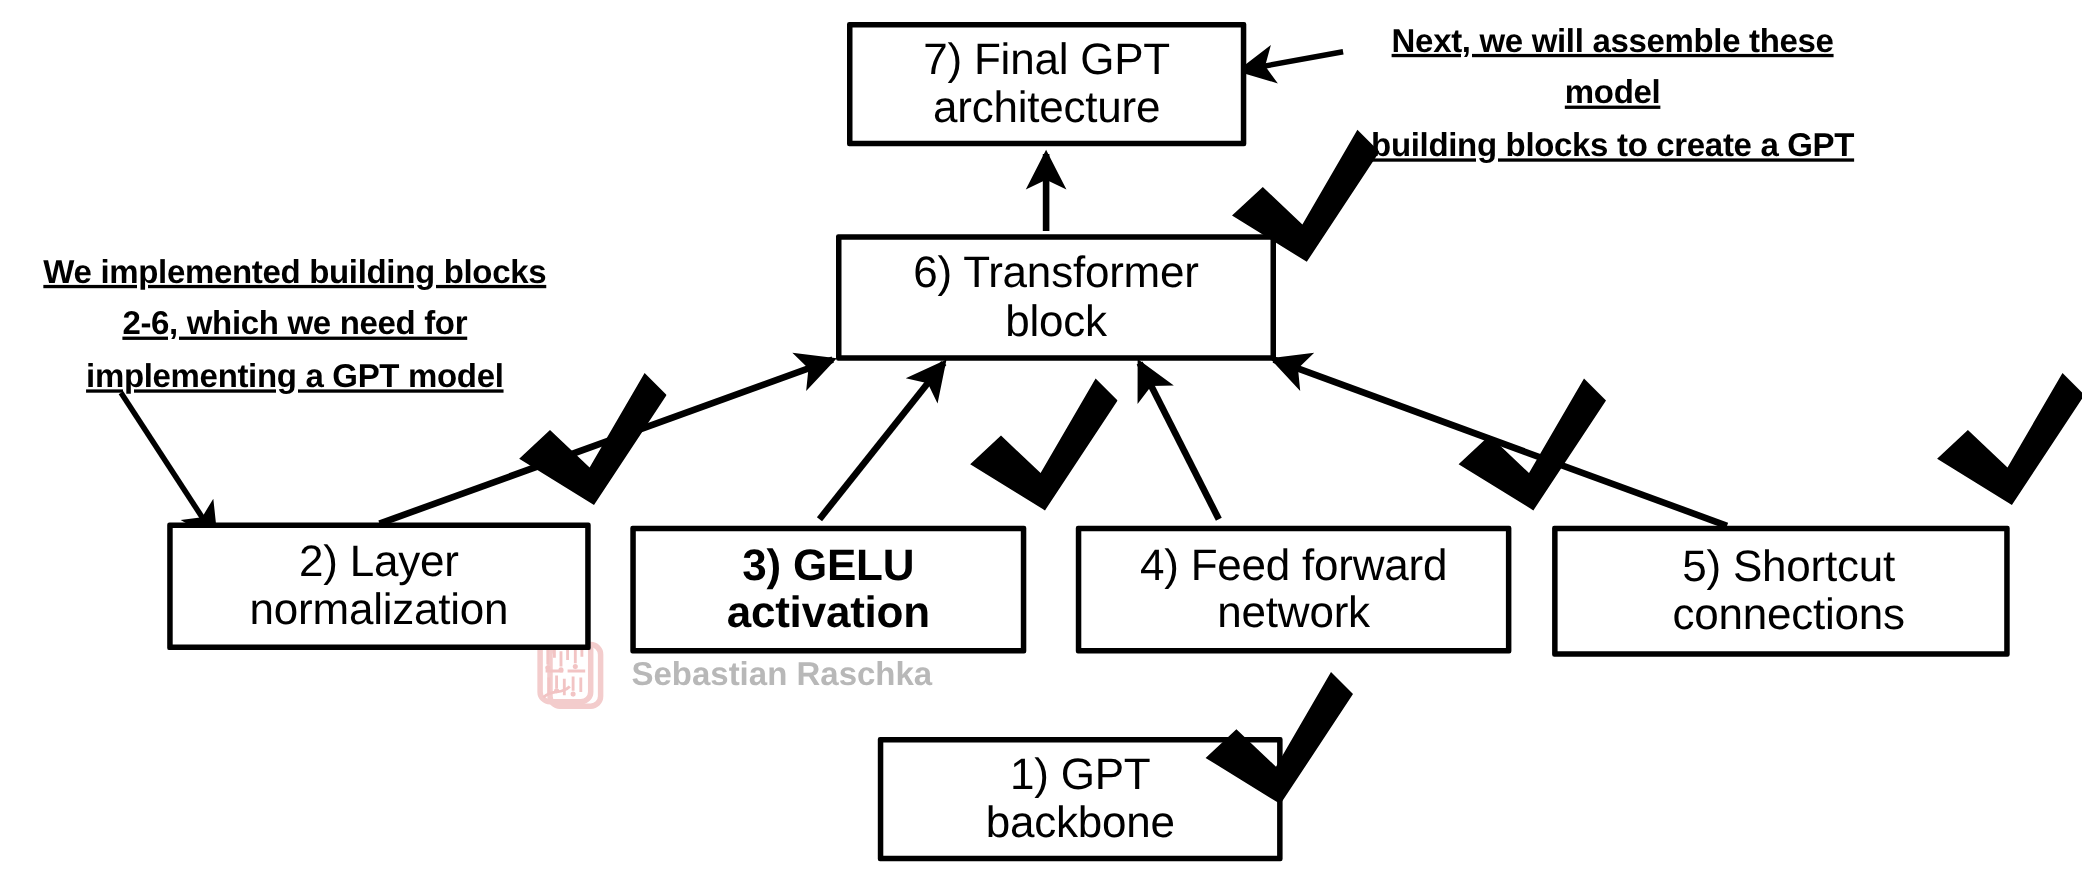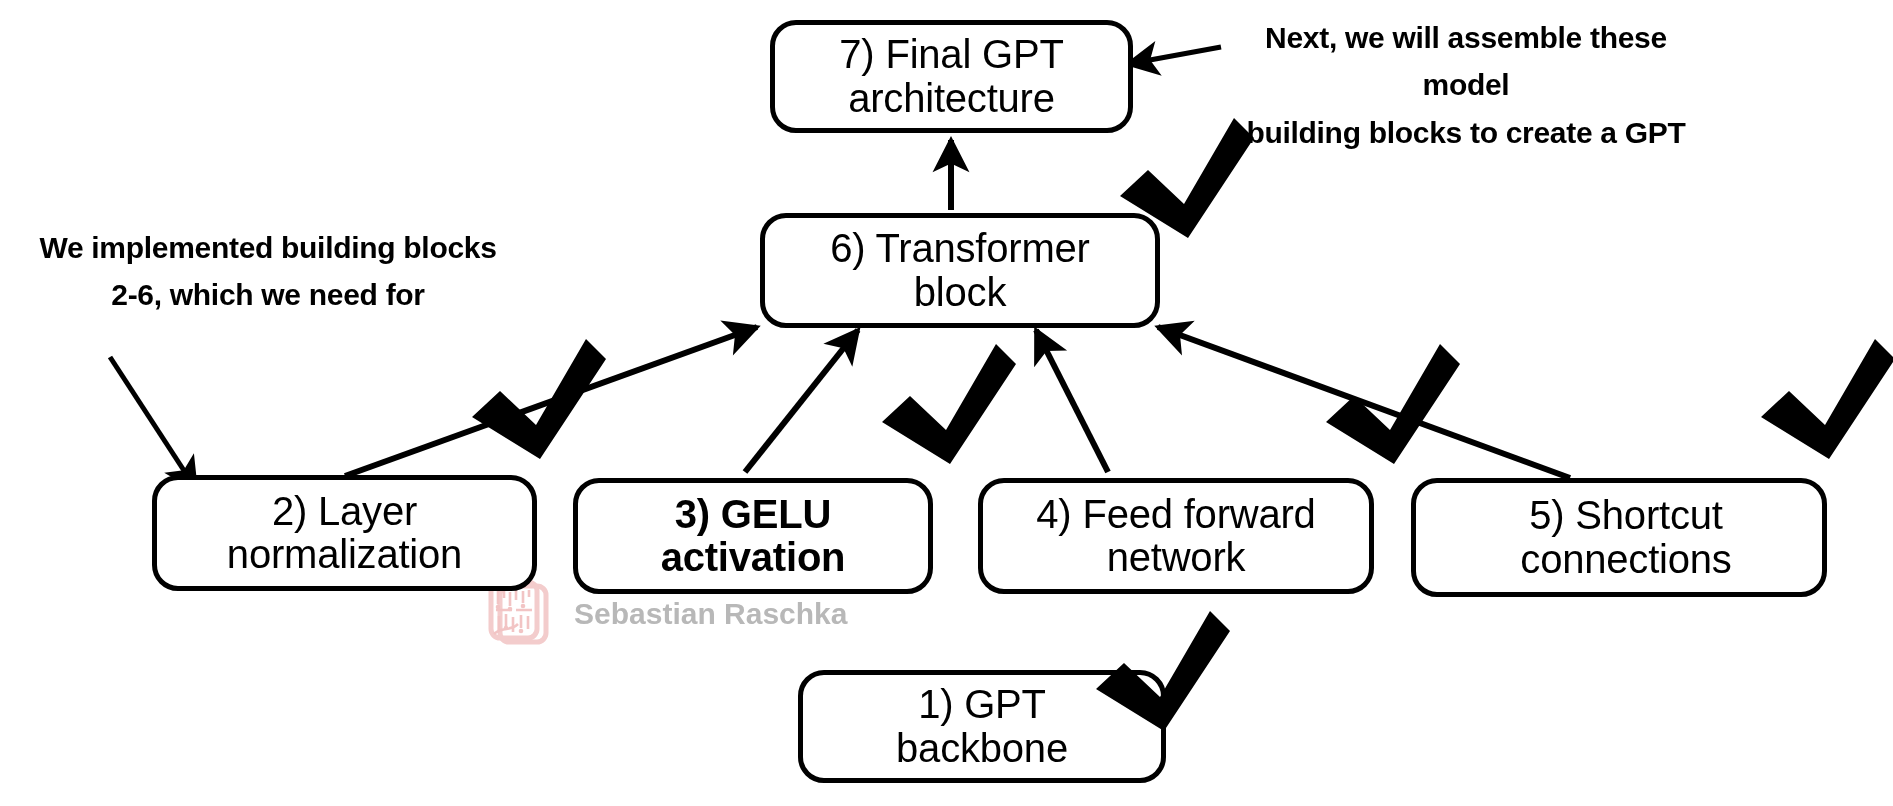--- a/index.html
+++ b/index.html
@@ -8,21 +8,21 @@
     width:1893px;height:806px;position:relative;overflow:hidden;
     font-family:"Liberation Sans",sans-serif;color:#000;
   }
   #stage{position:absolute;left:0;top:0;width:1893px;height:806px;}
   #wires{position:absolute;left:0;top:0;width:1893px;height:806px;}
 
   .node{
     position:absolute;
     box-sizing:border-box;
     border:5px solid #000;
-    border-radius:26px;
+    border-radius:2px;
     background:#ffffff;
     display:flex;align-items:center;justify-content:center;
     text-align:center;
     font-family:"Liberation Sans",sans-serif;
     font-size:40px;
     line-height:1.08;
     font-weight:400;
     letter-spacing:-0.2px;
     z-index:2;
   }
@@ -33,20 +33,21 @@
   .note{
     position:absolute;
     font-family:"Liberation Sans",sans-serif;
     font-weight:700;
     font-size:30px;
     line-height:1.58;
     text-align:center;
     color:#000;
     z-index:4;
     letter-spacing:-0.3px;
+    text-decoration:underline;
   }
 
   .wm{position:absolute;z-index:1;display:flex;align-items:center;gap:20px;}
   .wm-text{
     font-family:"Liberation Sans",sans-serif;
     font-size:30px;font-weight:700;color:#b8b8b8;letter-spacing:0px;
   }
 </style>
 </head>
 <body>
@@ -140,20 +141,21 @@
     <path d="M6,84 L34,58 L70,92 L120,6 L140,26 L74,126 Z" fill="#000"></path>
   </svg>
 
   <svg class="check" style="left:1090px;top:605px;width:140px;height:130px;" viewBox="0 0 140 130">
     <path d="M6,84 L34,58 L70,92 L120,6 L140,26 L74,126 Z" fill="#000"></path>
   </svg>
 
   <div class="note" style="left:18px;top:224px;width:500px;">
     <div>We implemented building blocks</div>
     <div>2-6, which we need for</div>
+    <div>implementing a GPT model</div>
   </div>
 
   <div class="note" style="left:1216px;top:14px;width:500px;">
     <div>Next, we will assemble these</div>
     <div>model</div>
     <div>building blocks to create a GPT</div>
   </div>
 
   <div class="wm" style="left:478px;top:576px;">
     <svg width="76" height="76" viewBox="0 0 76 76">

